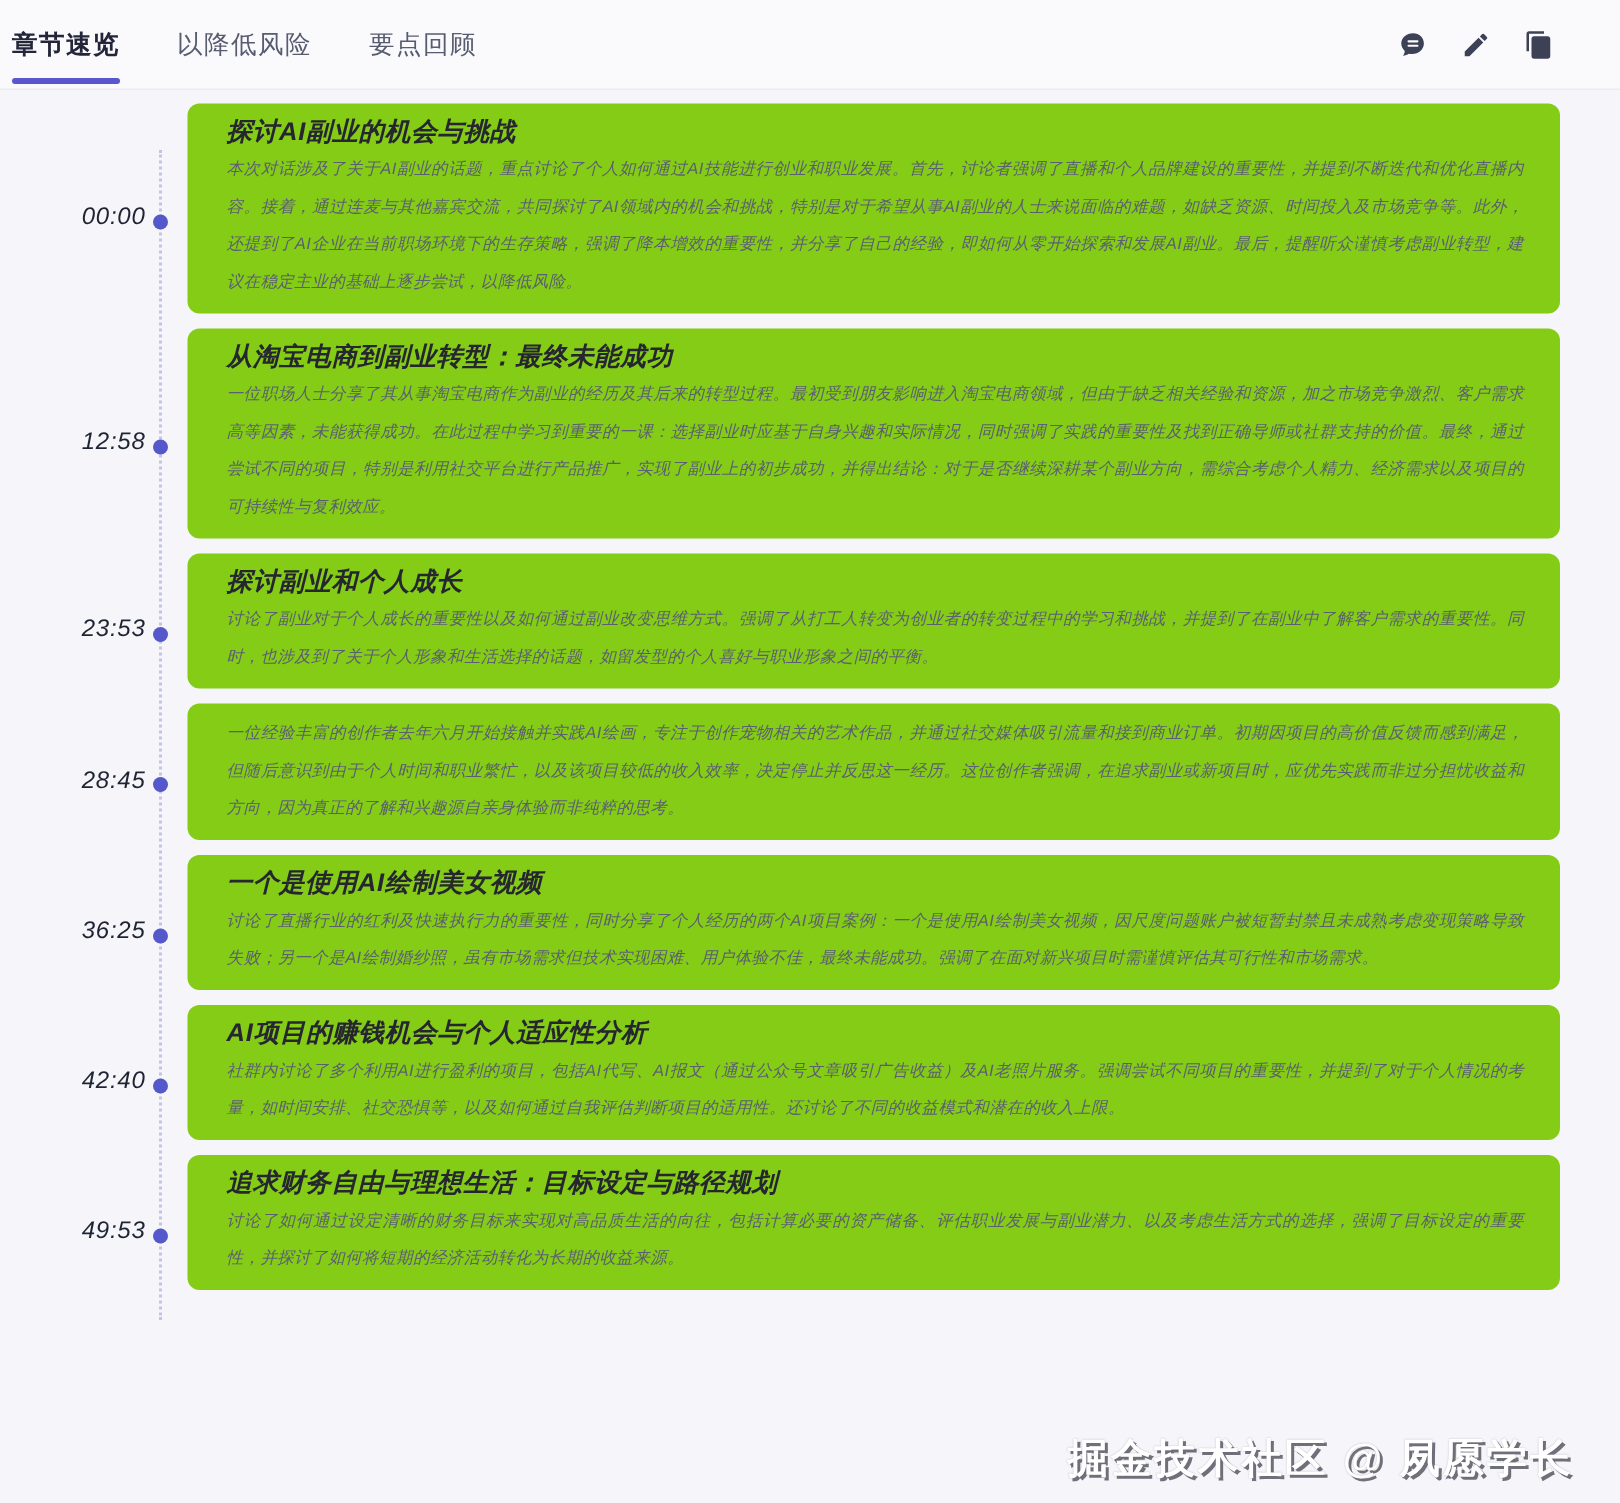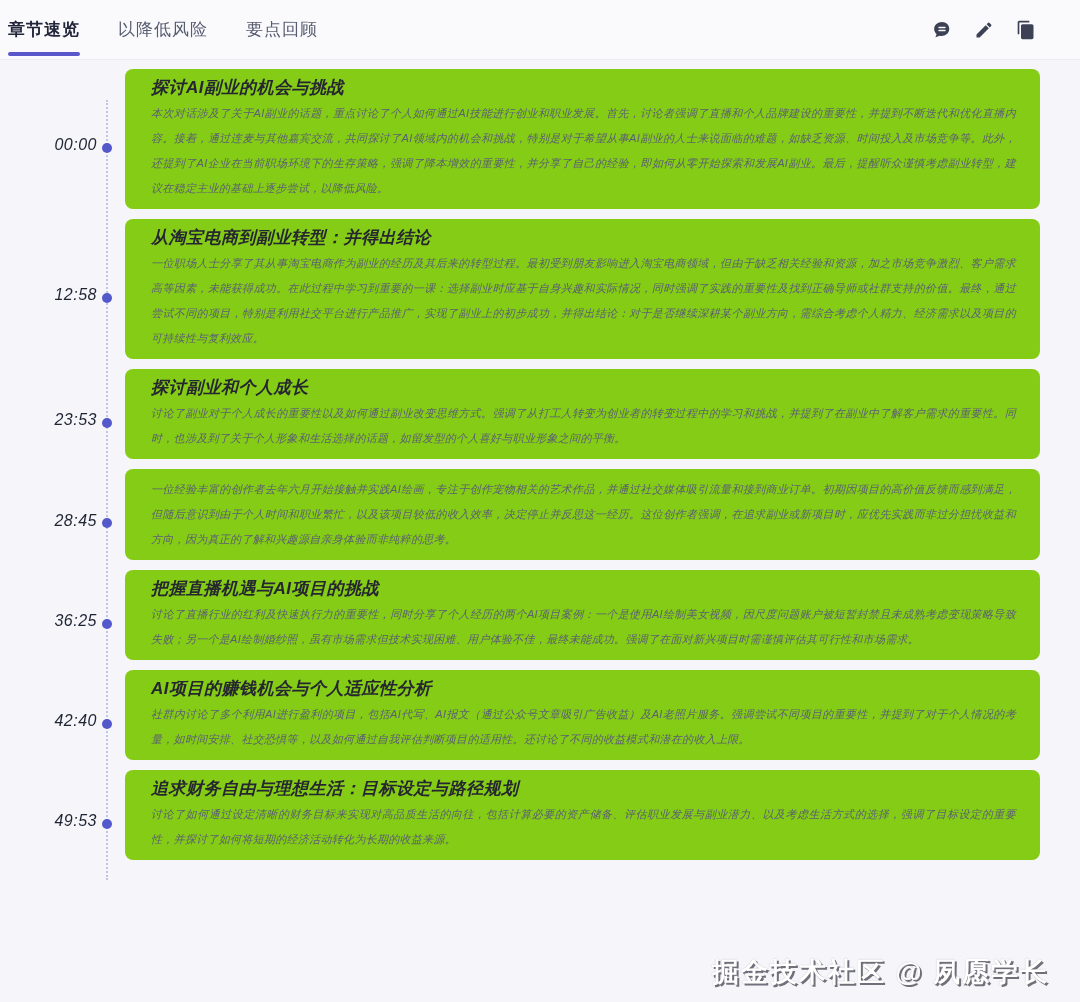--- a/index.html
+++ b/index.html
@@ -105,21 +105,21 @@
       <div class="card-body">本次对话涉及了关于AI副业的话题，重点讨论了个人如何通过AI技能进行创业和职业发展。首先，讨论者强调了直播和个人品牌建设的重要性，并提到不断迭代和优化直播内容。接着，通过连麦与其他嘉宾交流，共同探讨了AI领域内的机会和挑战，特别是对于希望从事AI副业的人士来说面临的难题，如缺乏资源、时间投入及市场竞争等。此外，还提到了AI企业在当前职场环境下的生存策略，强调了降本增效的重要性，并分享了自己的经验，即如何从零开始探索和发展AI副业。最后，提醒听众谨慎考虑副业转型，建议在稳定主业的基础上逐步尝试，以降低风险。</div>
     </div>
   </div>
 
   <div class="row">
     <div class="time">12:58</div>
     <div class="dotcol">
       <span class="dot"></span>
     </div>
     <div class="card">
-      <div class="card-title">从淘宝电商到副业转型：并得出结论</div>
+      <div class="card-title">从淘宝电商到副业转型：最终未能成功</div>
       <div class="card-body">一位职场人士分享了其从事淘宝电商作为副业的经历及其后来的转型过程。最初受到朋友影响进入淘宝电商领域，但由于缺乏相关经验和资源，加之市场竞争激烈、客户需求高等因素，未能获得成功。在此过程中学习到重要的一课：选择副业时应基于自身兴趣和实际情况，同时强调了实践的重要性及找到正确导师或社群支持的价值。最终，通过尝试不同的项目，特别是利用社交平台进行产品推广，实现了副业上的初步成功，并得出结论：对于是否继续深耕某个副业方向，需综合考虑个人精力、经济需求以及项目的可持续性与复利效应。</div>
     </div>
   </div>
 
   <div class="row">
     <div class="time">23:53</div>
     <div class="dotcol">
       <span class="dot"></span>
     </div>
     <div class="card">
@@ -137,21 +137,21 @@
       <div class="card-body">一位经验丰富的创作者去年六月开始接触并实践AI绘画，专注于创作宠物相关的艺术作品，并通过社交媒体吸引流量和接到商业订单。初期因项目的高价值反馈而感到满足，但随后意识到由于个人时间和职业繁忙，以及该项目较低的收入效率，决定停止并反思这一经历。这位创作者强调，在追求副业或新项目时，应优先实践而非过分担忧收益和方向，因为真正的了解和兴趣源自亲身体验而非纯粹的思考。</div>
     </div>
   </div>
 
   <div class="row">
     <div class="time">36:25</div>
     <div class="dotcol">
       <span class="dot"></span>
     </div>
     <div class="card">
-      <div class="card-title">把握直播机遇与AI项目的挑战</div>
+      <div class="card-title">一个是使用AI绘制美女视频</div>
       <div class="card-body">讨论了直播行业的红利及快速执行力的重要性，同时分享了个人经历的两个AI项目案例：一个是使用AI绘制美女视频，因尺度问题账户被短暂封禁且未成熟考虑变现策略导致失败；另一个是AI绘制婚纱照，虽有市场需求但技术实现困难、用户体验不佳，最终未能成功。强调了在面对新兴项目时需谨慎评估其可行性和市场需求。</div>
     </div>
   </div>
 
   <div class="row">
     <div class="time">42:40</div>
     <div class="dotcol">
       <span class="dot"></span>
     </div>
     <div class="card">

